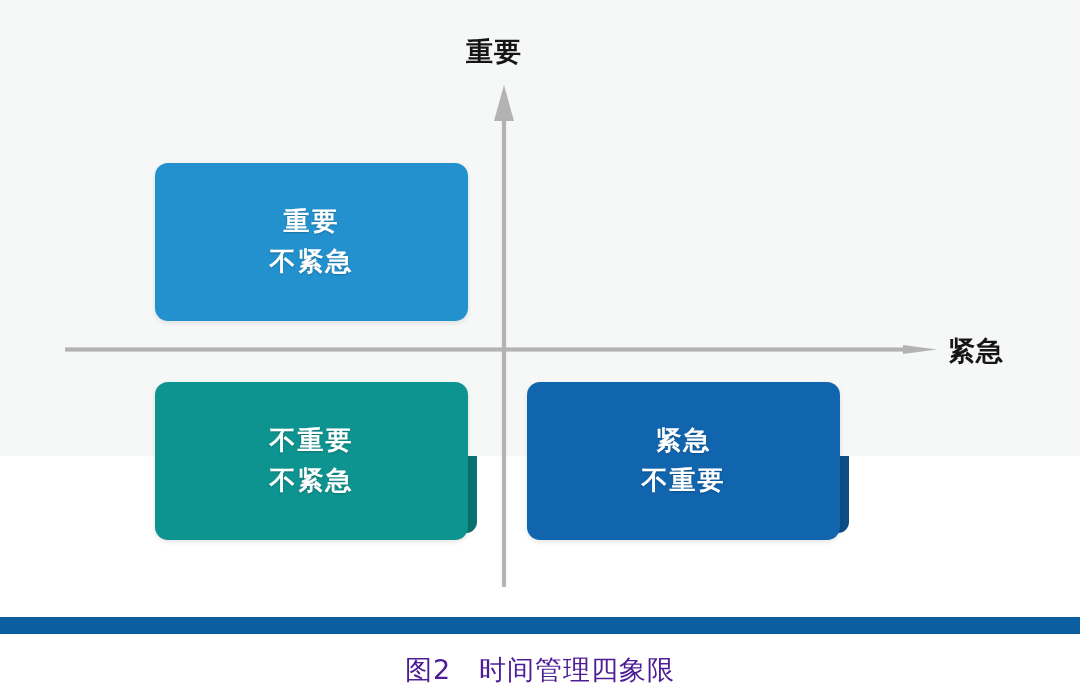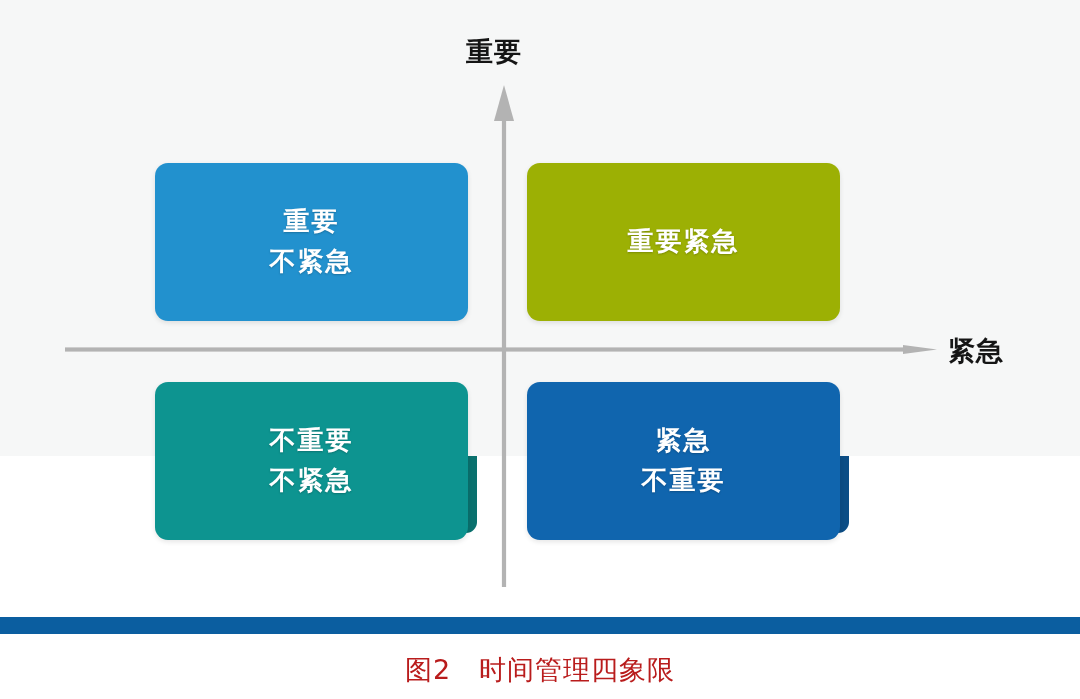--- a/index.html
+++ b/index.html
@@ -146,21 +146,21 @@
     background: #0b5ea0;
   }
 
   
   .caption {
     position: absolute;
     left: 0;
     top: 652px;
     width: 1080px;
     text-align: center;
-    color: #b91c1c;
+    color: #4c1d95;
     font-size: 27px;
     letter-spacing: 1px;
     white-space: pre;
   }
 </style>
 </head>
 <body>
 
 <div id="figure-root">
 
@@ -178,23 +178,20 @@
 
     <div class="axis-label axis-label-top">重要</div>
 
     <div class="axis-label axis-label-right">紧急</div>
 
     <div class="quad" id="quad-important-not-urgent">
       <div class="qline">重要</div>
       <div class="qline">不紧急</div>
     </div>
 
-    <div class="quad" id="quad-important-urgent">
-      <div class="qline">重要紧急</div>
-    </div>
 
     <div class="quad" id="quad-not-important-not-urgent">
       <div class="qline">不重要</div>
       <div class="qline">不紧急</div>
     </div>
 
     <div class="quad" id="quad-urgent-not-important">
       <div class="qline">紧急</div>
       <div class="qline">不重要</div>
     </div>

